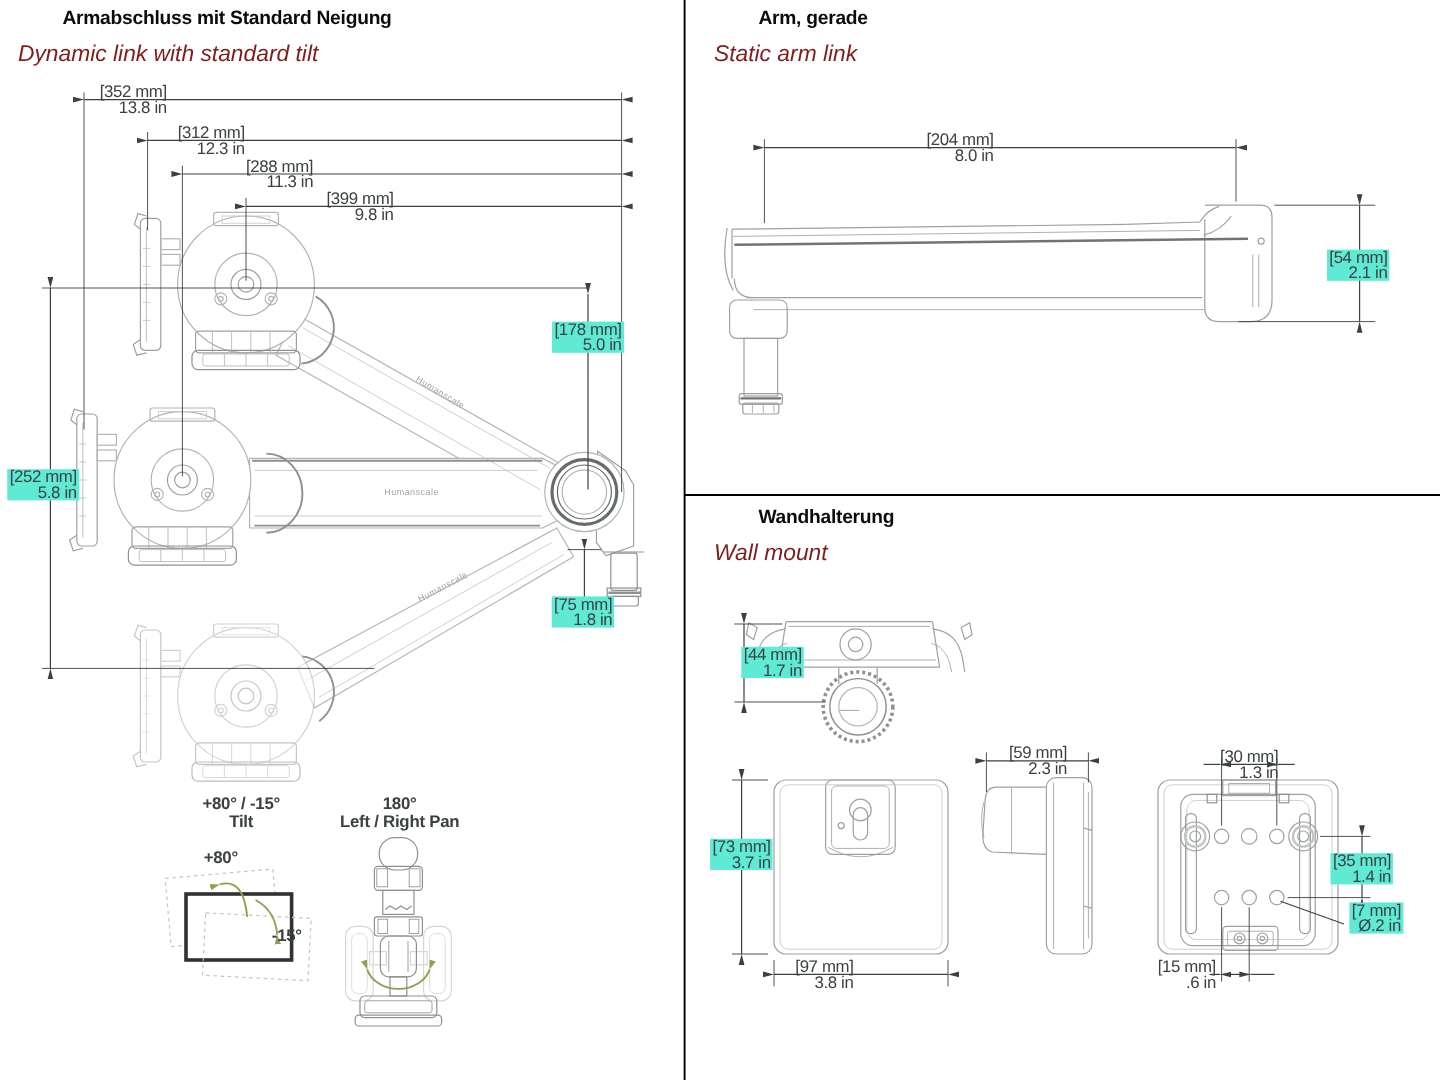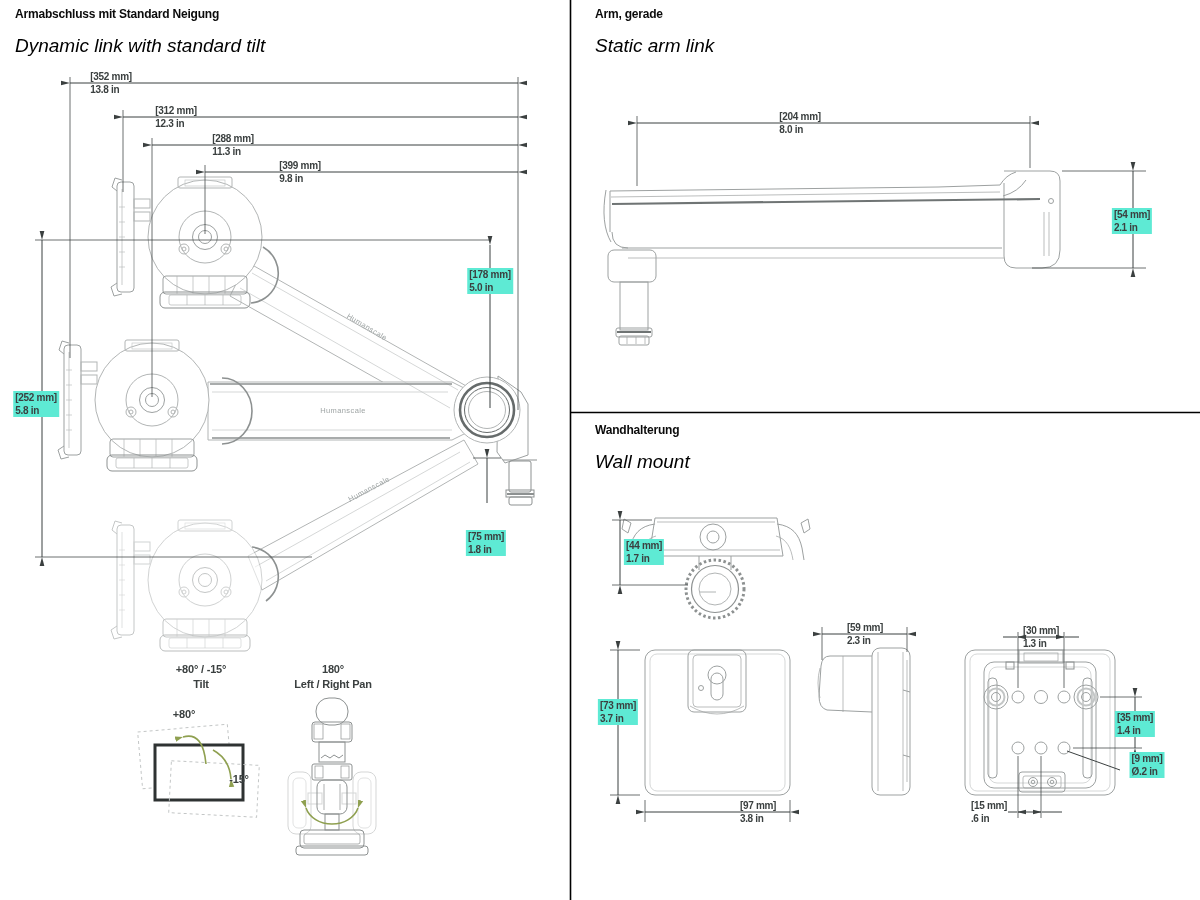--- a/index.html
+++ b/index.html
@@ -1,24 +1,24 @@
 <!DOCTYPE html>
 <html><head>
 <meta charset="utf-8">
 <style>
   html,body{margin:0;padding:0;background:#fff;}
   .page{position:relative;width:1200px;height:900px;background:#fff;overflow:hidden;
         font-family:"Liberation Sans",sans-serif;}
   .art{position:absolute;left:0;top:0;}
-  .title{position:absolute;color:#0b0b0b;font-size:12px;font-weight:600;letter-spacing:-0.2px;white-space:nowrap;}
-  .subtitle{position:absolute;color:#000000;font-size:19px;font-style:italic;white-space:nowrap;}
-  .dim{position:absolute;transform:translateX(-50%);text-align:left;font-weight:700;font-size:10px;
+  .title{position:absolute;color:#0b0b0b;font-size:16px;font-weight:600;letter-spacing:-0.2px;white-space:nowrap;margin-left:37px;}
+  .subtitle{position:absolute;color:#7f1d1d;font-size:19px;font-style:italic;white-space:nowrap;}
+  .dim{position:absolute;transform:translateX(-50%);text-align:right;font-weight:400;font-size:14px;
        line-height:13px;color:#3b4040;letter-spacing:-0.3px;white-space:nowrap;}
   .dim.bg{background:#5eead4;padding:0 2px;}
-  .lbl{position:absolute;transform:translateX(-50%);text-align:center;font-weight:700;font-size:11px;
+  .lbl{position:absolute;transform:translateX(-50%);text-align:center;font-weight:700;font-size:14px;
        line-height:15px;color:#3b4040;letter-spacing:-0.2px;white-space:nowrap;}
   .brand{position:absolute;font-size:7.5px;color:#9fa5a5;letter-spacing:0.4px;white-space:nowrap;}
 </style>
 </head>
 <body>
 
 <div class="page">
 
 <svg class="art" width="1200" height="900" viewBox="0 0 1200 900">
   <defs>
@@ -358,21 +358,21 @@
   <span>9.8 in</span>
 </div>
 <div class="dim bg" style="left:490px;top:268px">
   <span>[178 mm]</span><br>
   <span>5.0 in</span>
 </div>
 <div class="dim bg" style="left:36px;top:391px">
   <span>[252 mm]</span><br>
   <span>5.8 in</span>
 </div>
-<div class="dim bg" style="left:486px;top:530px">
+<div class="dim bg" style="left:486px;top:497px">
   <span>[75 mm]</span><br>
   <span>1.8 in</span>
 </div>
 
 <div class="brand" style="left:367px;top:327px;transform:translate(-50%,-50%) rotate(31deg)">Humanscale</div>
 <div class="brand" style="left:343px;top:410px;transform:translate(-50%,-50%)">Humanscale</div>
 <div class="brand" style="left:369px;top:489px;transform:translate(-50%,-50%) rotate(-28deg)">Humanscale</div>
 
 <div class="lbl" style="left:201px;top:662px">+80° / -15°</div>
 <div class="lbl" style="left:201px;top:677px">Tilt</div>
@@ -397,38 +397,38 @@
 <div class="subtitle" style="left:595px;top:451px">Wall mount</div>
 
 <div class="dim bg" style="left:644px;top:539px">
   <span>[44 mm]</span><br>
   <span>1.7 in</span>
 </div>
 <div class="dim bg" style="left:618px;top:699px">
   <span>[73 mm]</span><br>
   <span>3.7 in</span>
 </div>
-<div class="dim" style="left:758px;top:799px">
+<div class="dim" style="left:687px;top:799px">
   <span>[97 mm]</span><br>
   <span>3.8 in</span>
 </div>
 <div class="dim" style="left:865px;top:621px">
   <span>[59 mm]</span><br>
   <span>2.3 in</span>
 </div>
 <div class="dim" style="left:1041px;top:624px">
   <span>[30 mm]</span><br>
   <span>1.3 in</span>
 </div>
 <div class="dim bg" style="left:1135px;top:711px">
   <span>[35 mm]</span><br>
   <span>1.4 in</span>
 </div>
 <div class="dim bg" style="left:1147px;top:752px">
-  <span>[9 mm]</span><br>
+  <span>[7 mm]</span><br>
   <span>Ø.2 in</span>
 </div>
 <div class="dim" style="left:989px;top:799px">
   <span>[15 mm]</span><br>
   <span>.6 in</span>
 </div>
 
 </div>
 
 </body></html>

